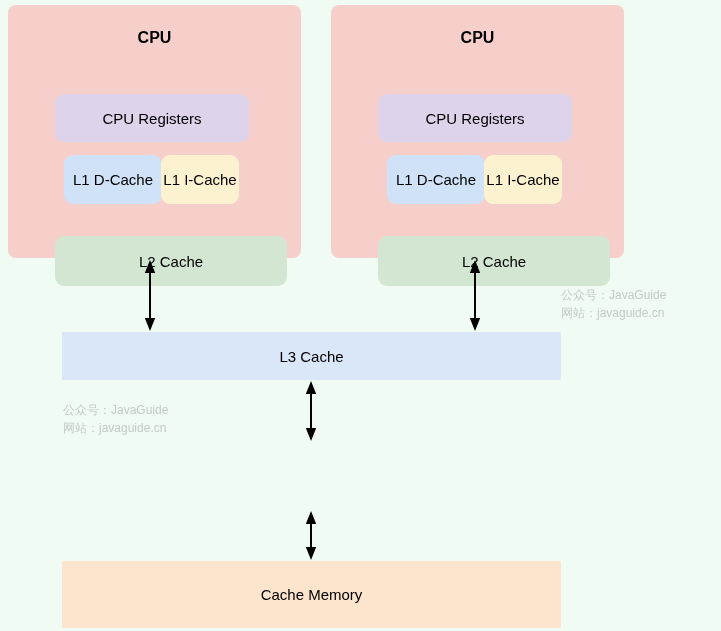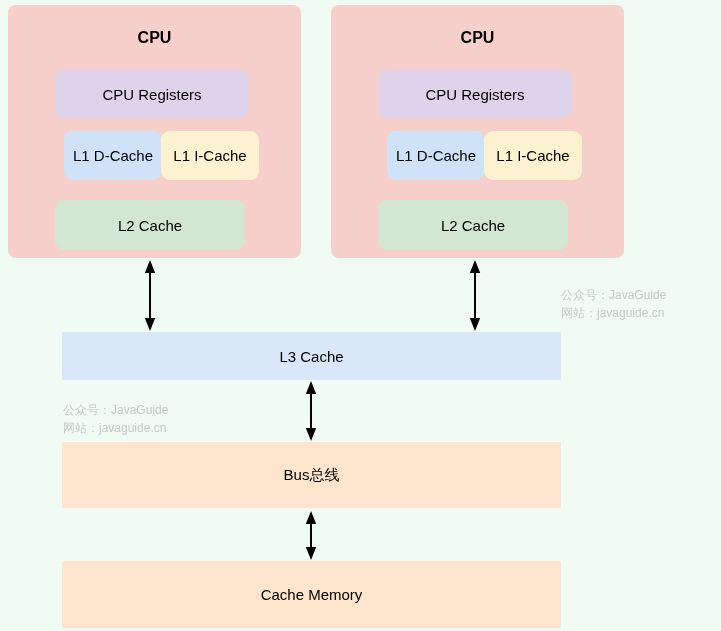--- a/index.html
+++ b/index.html
@@ -14,26 +14,26 @@
   }
   .cpu-block.first{left:8px;}
   .cpu-block.second{left:331px;}
   .cpu-title{
     position:absolute;top:24px;left:0;width:100%;text-align:center;
     font-weight:bold;font-size:16px;color:#000;
   }
   .inner-box{
     position:absolute;border-radius:9px;display:flex;
     align-items:center;justify-content:center;
-    font-size:15px;color:#000;white-space:nowrap;
+    font-size:15px;color:#000;white-space:nowrap;margin-top:24px;
   }
   .registers{left:47px;top:65px;width:194px;height:48px;background:var(--lavender,#ddd3ea);}
   .l1d{left:56px;top:126px;width:98px;height:49px;background:var(--l1-blue,#cfe2f8);}
-  .l1i{left:153px;top:126px;width:98px;height:49px;background:var(--l1-yellow,#fdf2d0);}
-  .l2{left:47px;top:195px;width:190px;height:50px;background:var(--l2-green,#d3e6d1);}
+  .l1i{left:153px;top:126px;width:78px;height:49px;background:var(--l1-yellow,#fdf2d0);}
+  .l2{left:47px;top:207px;width:232px;height:50px;background:var(--l2-green,#d3e6d1);}
   .bar{
     position:absolute;left:62px;width:499px;border-radius:1px;
     display:flex;align-items:center;justify-content:center;
     font-size:15px;color:#000;
   }
   .l3-bar{top:332px;height:48px;background:var(--l3-blue,#dae7f9);}
   .bus-bar{top:442px;height:66px;background:var(--bar-orange,#fde5cd);}
   .mem-bar{top:561px;height:67px;background:var(--bar-orange,#fde5cd);}
   .arrow{position:absolute;width:12px;}
   .arrow svg{display:block;}
@@ -88,21 +88,20 @@
   </div>
   <div class="arrow" style="left:305px;top:511px;">
     <svg width="12" height="49" viewBox="0 0 12 49">
       <line x1="6" y1="9" x2="6" y2="40" stroke="#000" stroke-width="2"></line>
       <polygon points="6,0 0.8,13 11.2,13" fill="#000"></polygon>
       <polygon points="6,49 0.8,36 11.2,36" fill="#000"></polygon>
     </svg>
   </div>
 
   <div class="bar l3-bar">L3 Cache</div>
-  <div class="bar bus-bar">Bus总线</div>
   <div class="bar mem-bar">Cache Memory</div>
 
   <div class="watermark wm-right">
     <div>公众号：JavaGuide</div>
     <div>网站：javaguide.cn</div>
   </div>
   <div class="watermark wm-left">
     <div>公众号：JavaGuide</div>
     <div>网站：javaguide.cn</div>
   </div>

